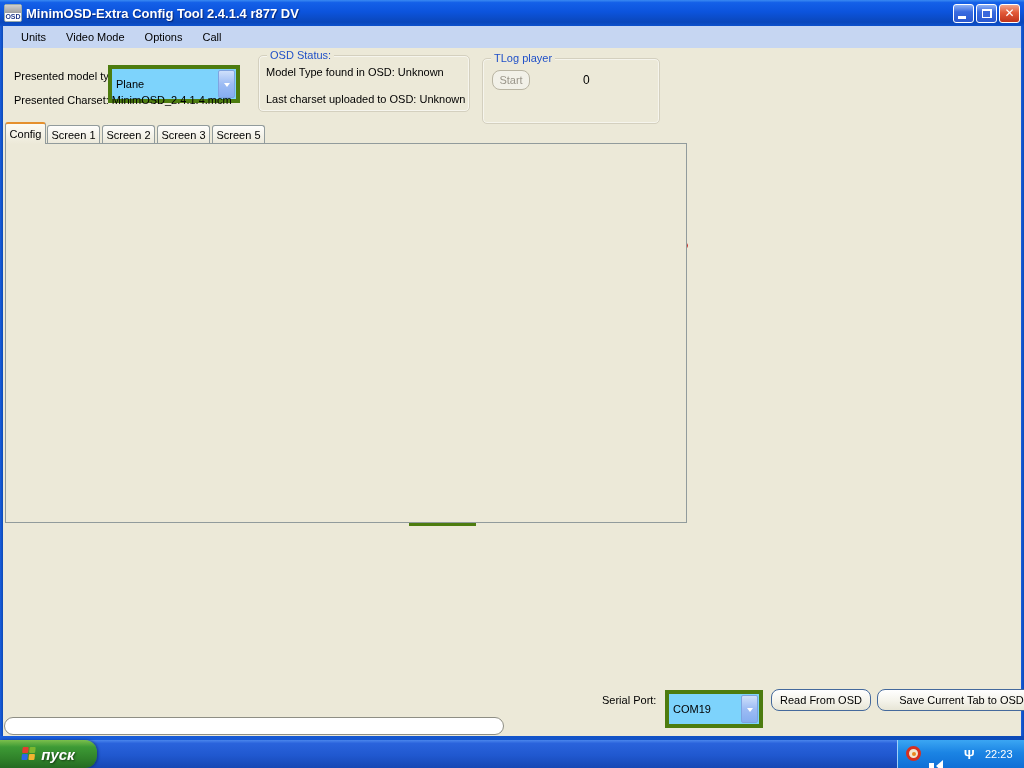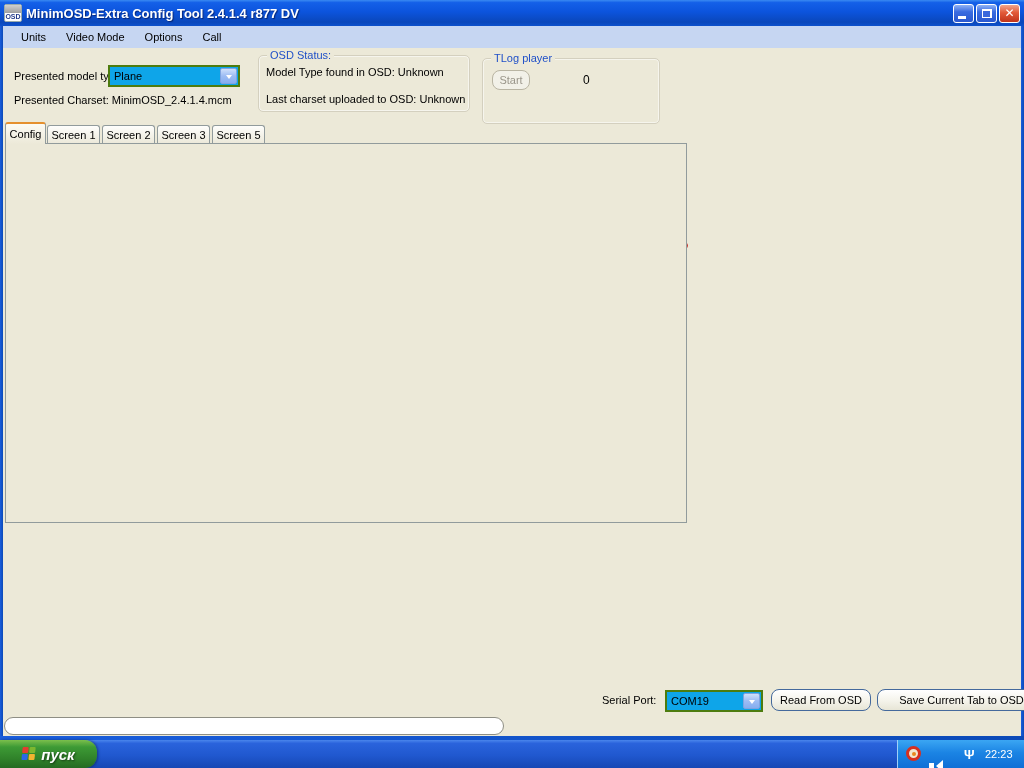--- a/index.html
+++ b/index.html
@@ -39,21 +39,21 @@
   .spinw{position:absolute;display:flex;height:20px;border:1px solid #7f9db9;background:#fff;}
   .spinw input{border:none;flex:1;min-width:0;font-family:inherit;font-size:11px;padding:0 2px;outline:none;}
   .spinw input.r{text-align:right;}
   .spin{width:14px;display:flex;flex-direction:column;}
   .spin i{flex:1;margin:1px 1px 0 0;background:linear-gradient(180deg,#f7faff,#c8dbf6);
     border:1px solid #96b2e2;border-radius:2px;position:relative;}
   .spin i:last-child{margin:0 1px 1px 0;}
   .spin i::after{content:"";position:absolute;left:50%;top:50%;border:3px solid transparent;}
   .spin i.up::after{border-bottom:4px solid #3a62c6;transform:translate(-50%,-75%);}
   .spin i.dn::after{border-top:4px solid #3a62c6;transform:translate(-50%,-25%);}
-  .combo{position:absolute;height:22px;border:2px solid #4d7c0f;background:#0ea5e9;display:flex;align-items:center;}
+  .combo{position:absolute;height:38px;border:4px solid #4d7c0f;background:#7dd3fc;display:flex;align-items:center;}
   .combo .val{flex:1;padding:0 4px;white-space:nowrap;overflow:hidden;}
   .cbtn{width:17px;align-self:stretch;margin:1px;border-radius:2px;
     background:linear-gradient(180deg,#cfe0fb 0%,#9dbcf4 50%,#86aef0 100%);
     border:1px solid #7fa3e0;display:flex;align-items:center;justify-content:center;}
   .cbtn i{border:3px solid transparent;border-top:4px solid #fff;margin-top:4px;}
   .cb{position:absolute;width:13px;height:13px;background:#fff;border:1px solid #7f9db9;
      font-size:11px;line-height:11px;text-align:center;color:#2da02a;font-weight:bold;}
   .btn3d{position:absolute;background:linear-gradient(180deg,#ffffff,#f4f3ea 55%,#e7e5d6);
     border:1px solid #44699c;border-radius:8px;font-size:11px;display:flex;align-items:center;justify-content:center;}
   .btn3d.disabled{border-color:#b9b5a3;color:#9a968a;background:#f2f1e8;}

